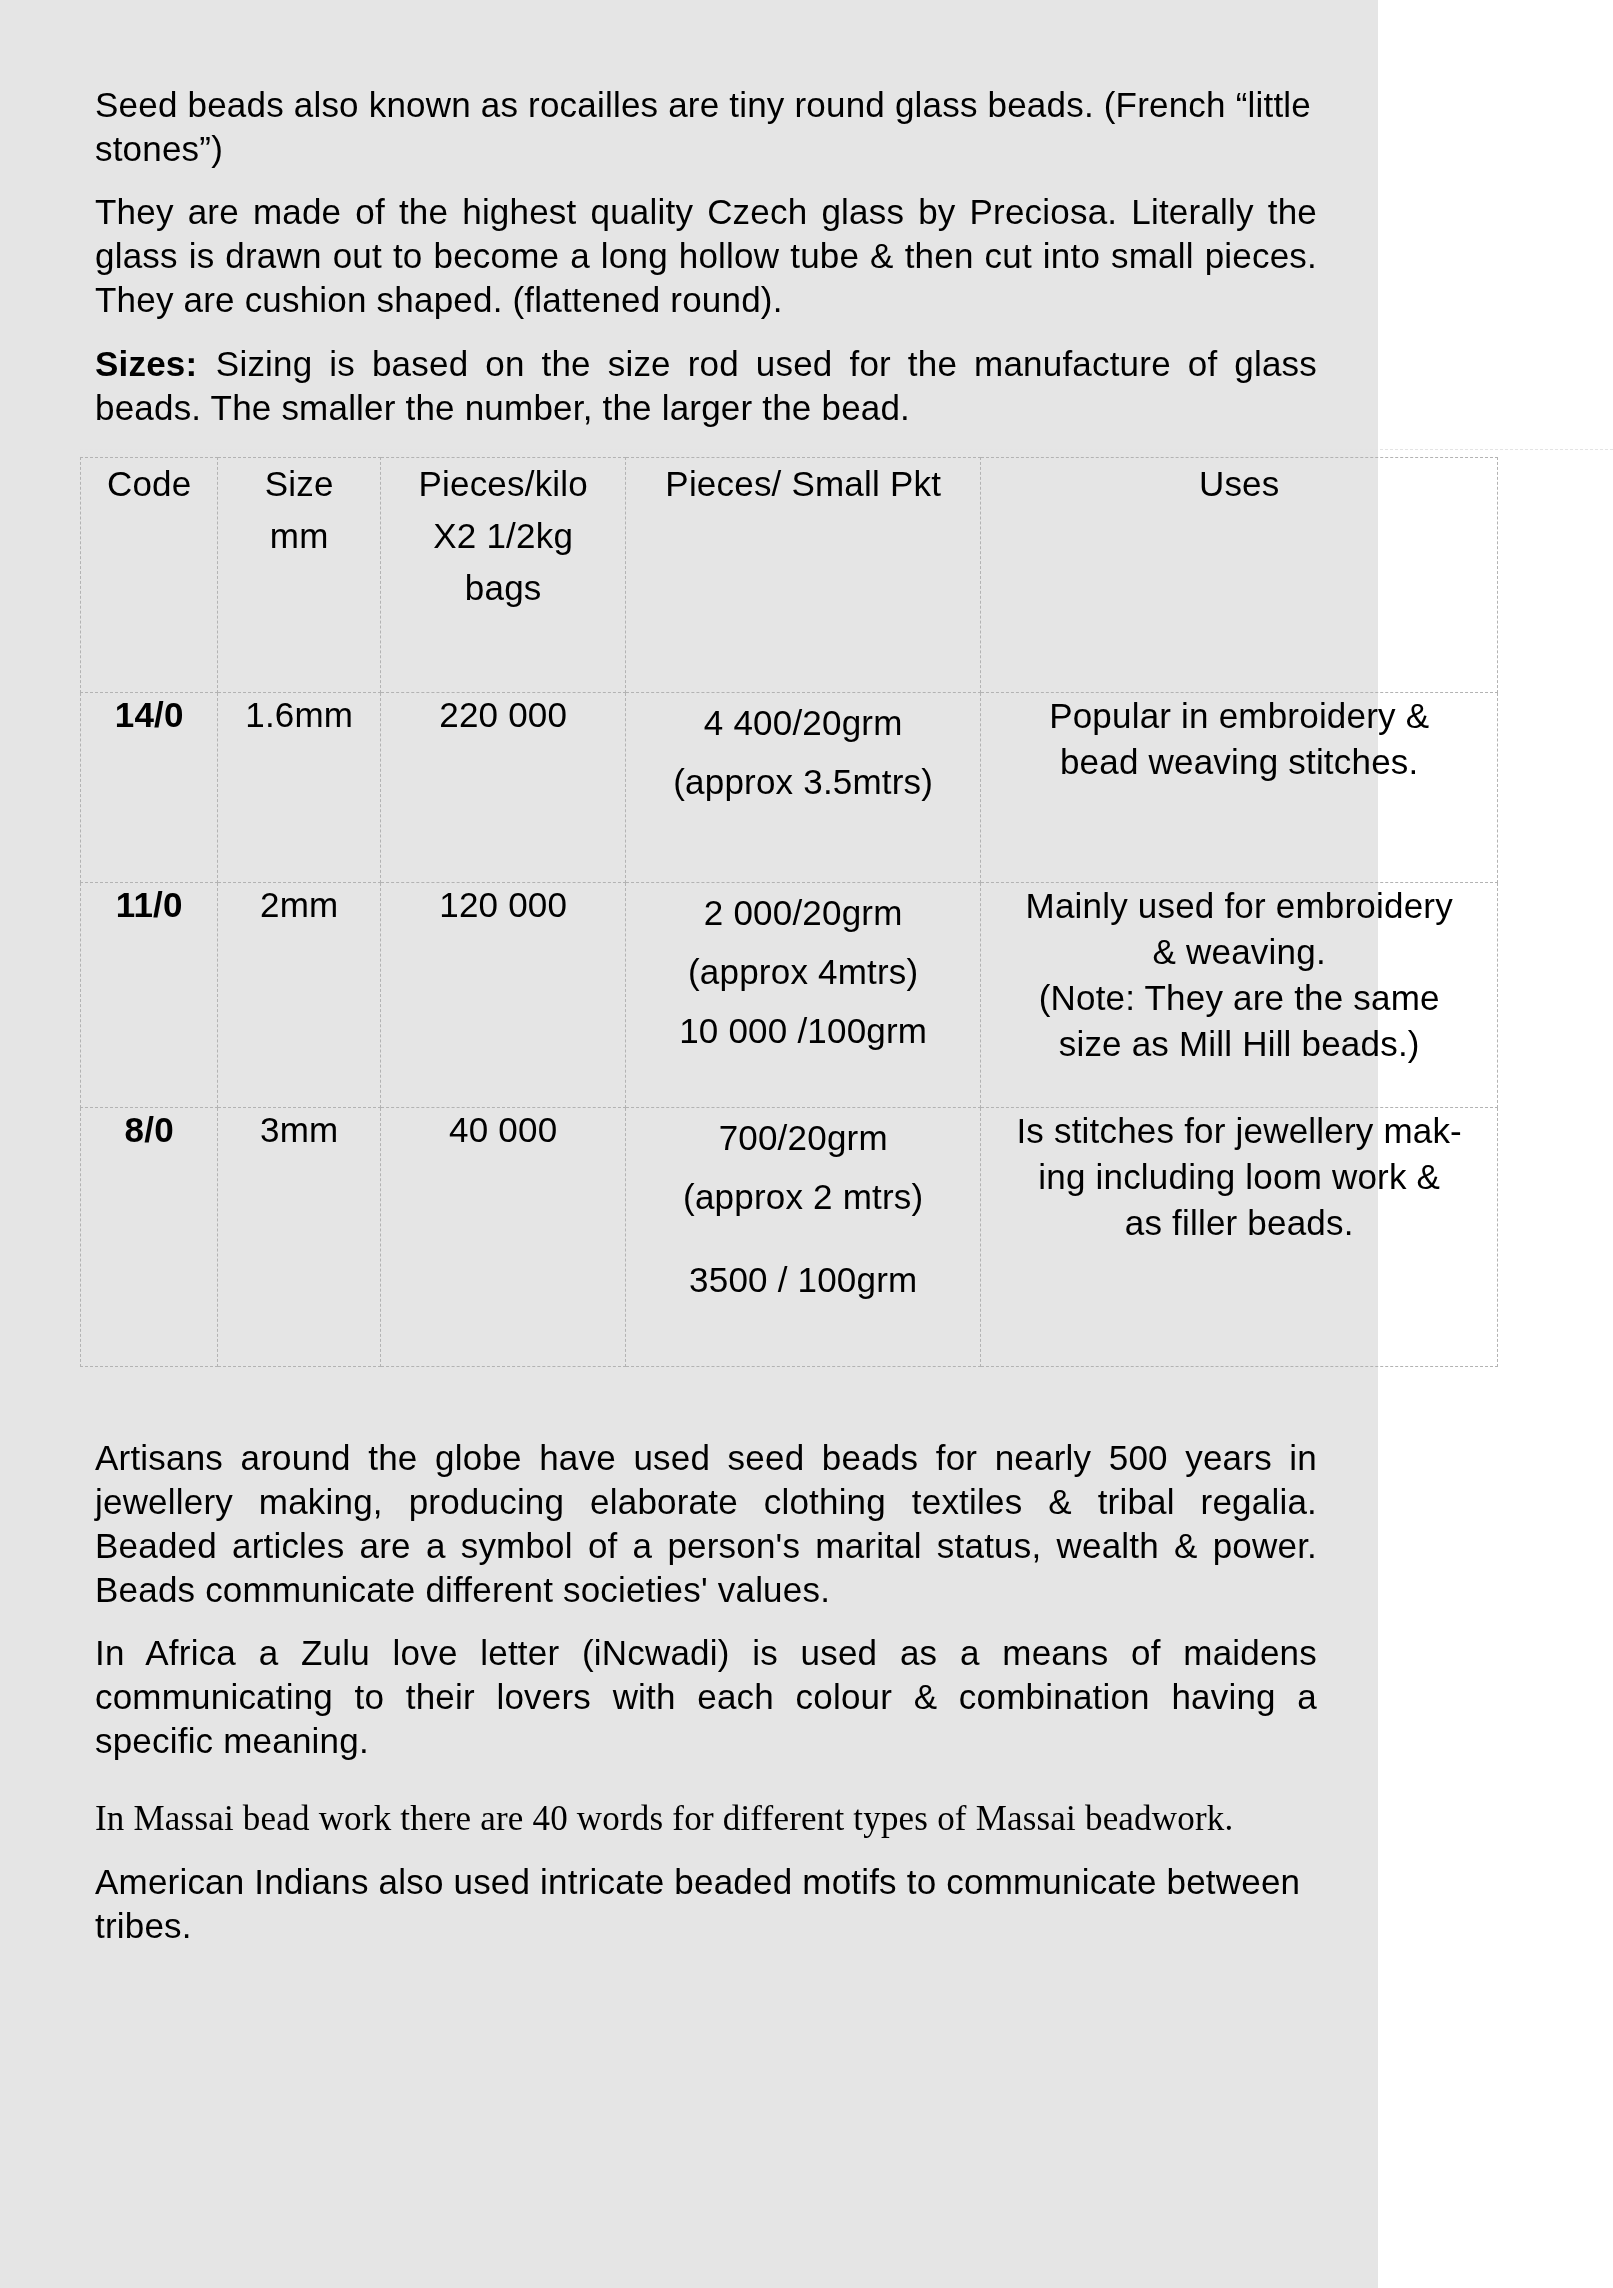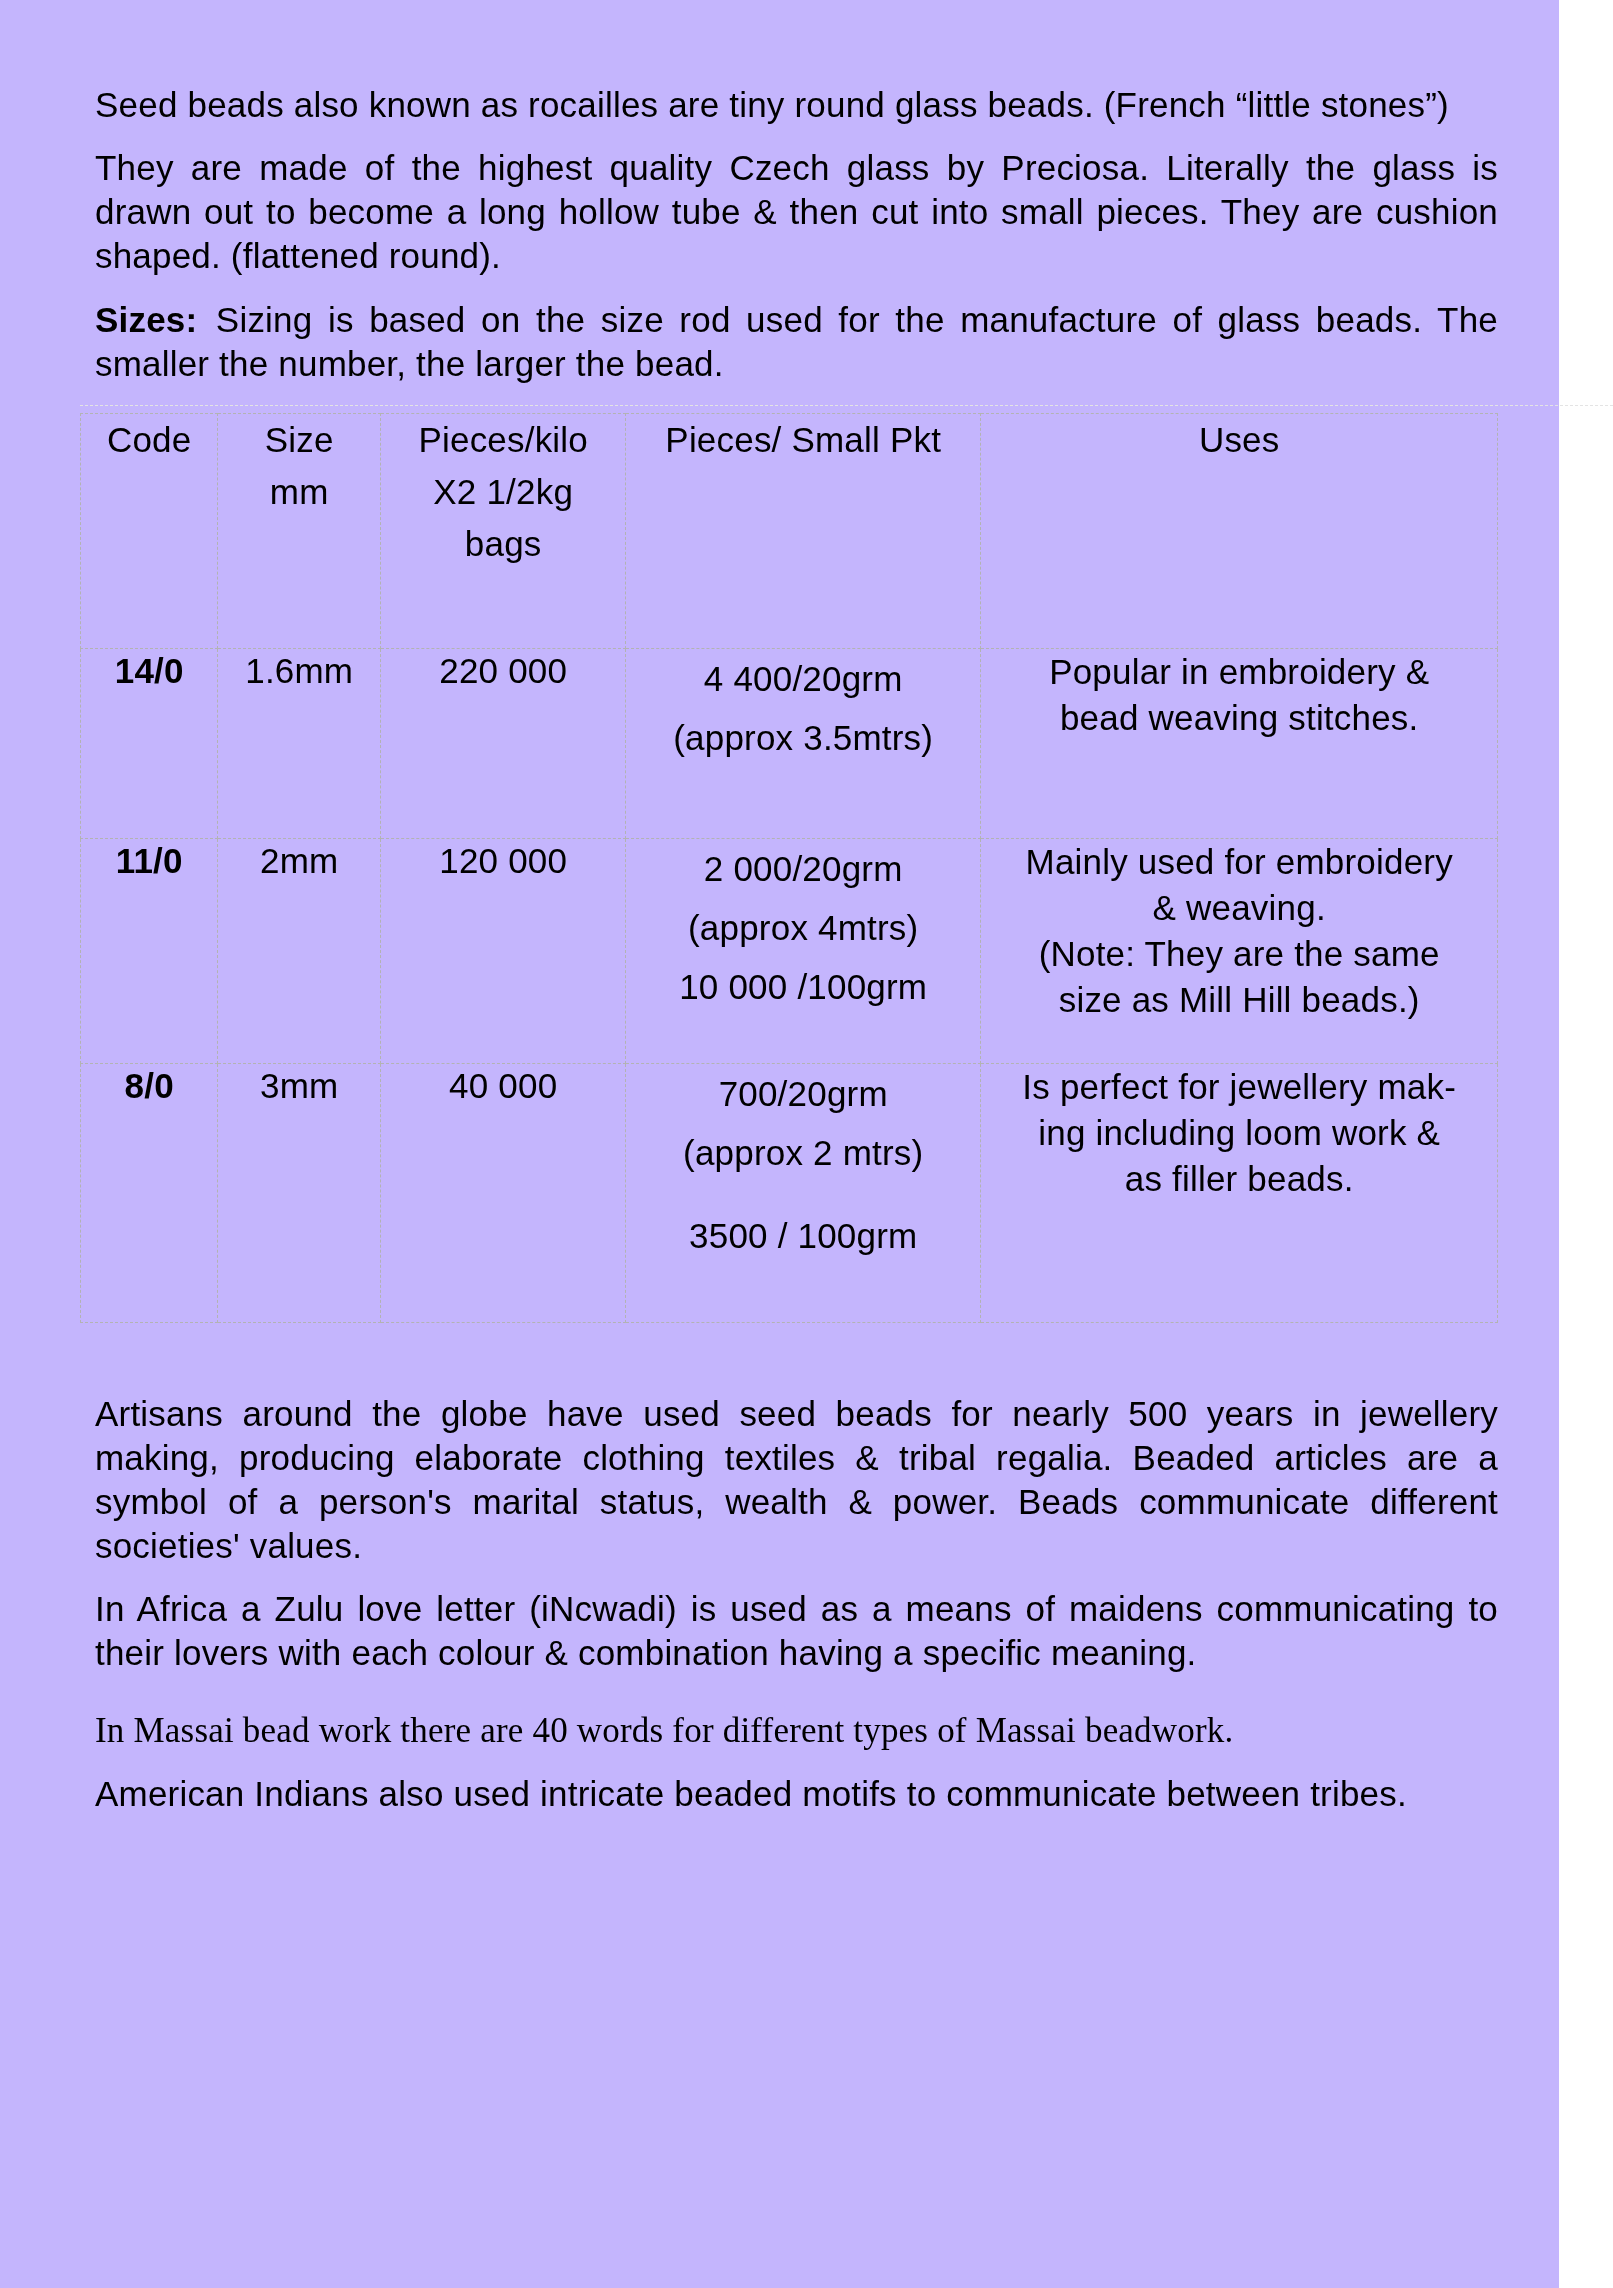--- a/index.html
+++ b/index.html
@@ -1,22 +1,22 @@
 <!DOCTYPE html>
 <html style="font-size:14.8px"><head>
 <meta charset="utf-8">
 <style>
   html,body{margin:0;padding:0;}
   body{width:1613px;height:2289px;background:#ffffff;overflow:hidden;}
   .page{
     position:relative;
-    width:1559px;height:2289px;
+    width:1378px;height:2289px;
     box-sizing:border-box;
     padding:83px 61px 0 95px;
-    background:#c4b5fd;
+    background:#e5e5e5;
     font-family:"Liberation Sans", sans-serif;
     font-size:35px;
     line-height:44px;
     color:#000000;
     letter-spacing:0.2px;
   }
   p{margin:0 0 19.4px 0;}
   .just{text-align:justify;}
   .bold-lead{font-weight:bold;margin-right:18.5px;}
 
@@ -128,21 +128,21 @@
         <td class="c-code">8/0</td>
         <td class="c-size">3mm</td>
         <td class="c-pieces">40 000</td>
         <td class="c-pkt">
           <div class="pkt-line">700/20grm</div>
           <div class="pkt-line">(approx 2 mtrs)</div>
           <div class="pkt-line"></div>
           <div class="pkt-line">3500 / 100grm</div>
         </td>
         <td class="c-uses">
-          <div>Is perfect for jewellery mak-</div>
+          <div>Is stitches for jewellery mak-</div>
           <div>ing including loom work &amp;</div>
           <div>as filler beads.</div>
         </td>
       </tr>
 
     </tbody>
       </table>
   </div>
 
   <p class="just" style="margin-top:69px;">Artisans around the globe have used seed beads for nearly 500 years in jewellery making, producing elaborate clothing textiles &amp; tribal regalia. Beaded articles are a symbol of a person's marital status, wealth &amp; power. Beads communicate different societies' values.</p>

